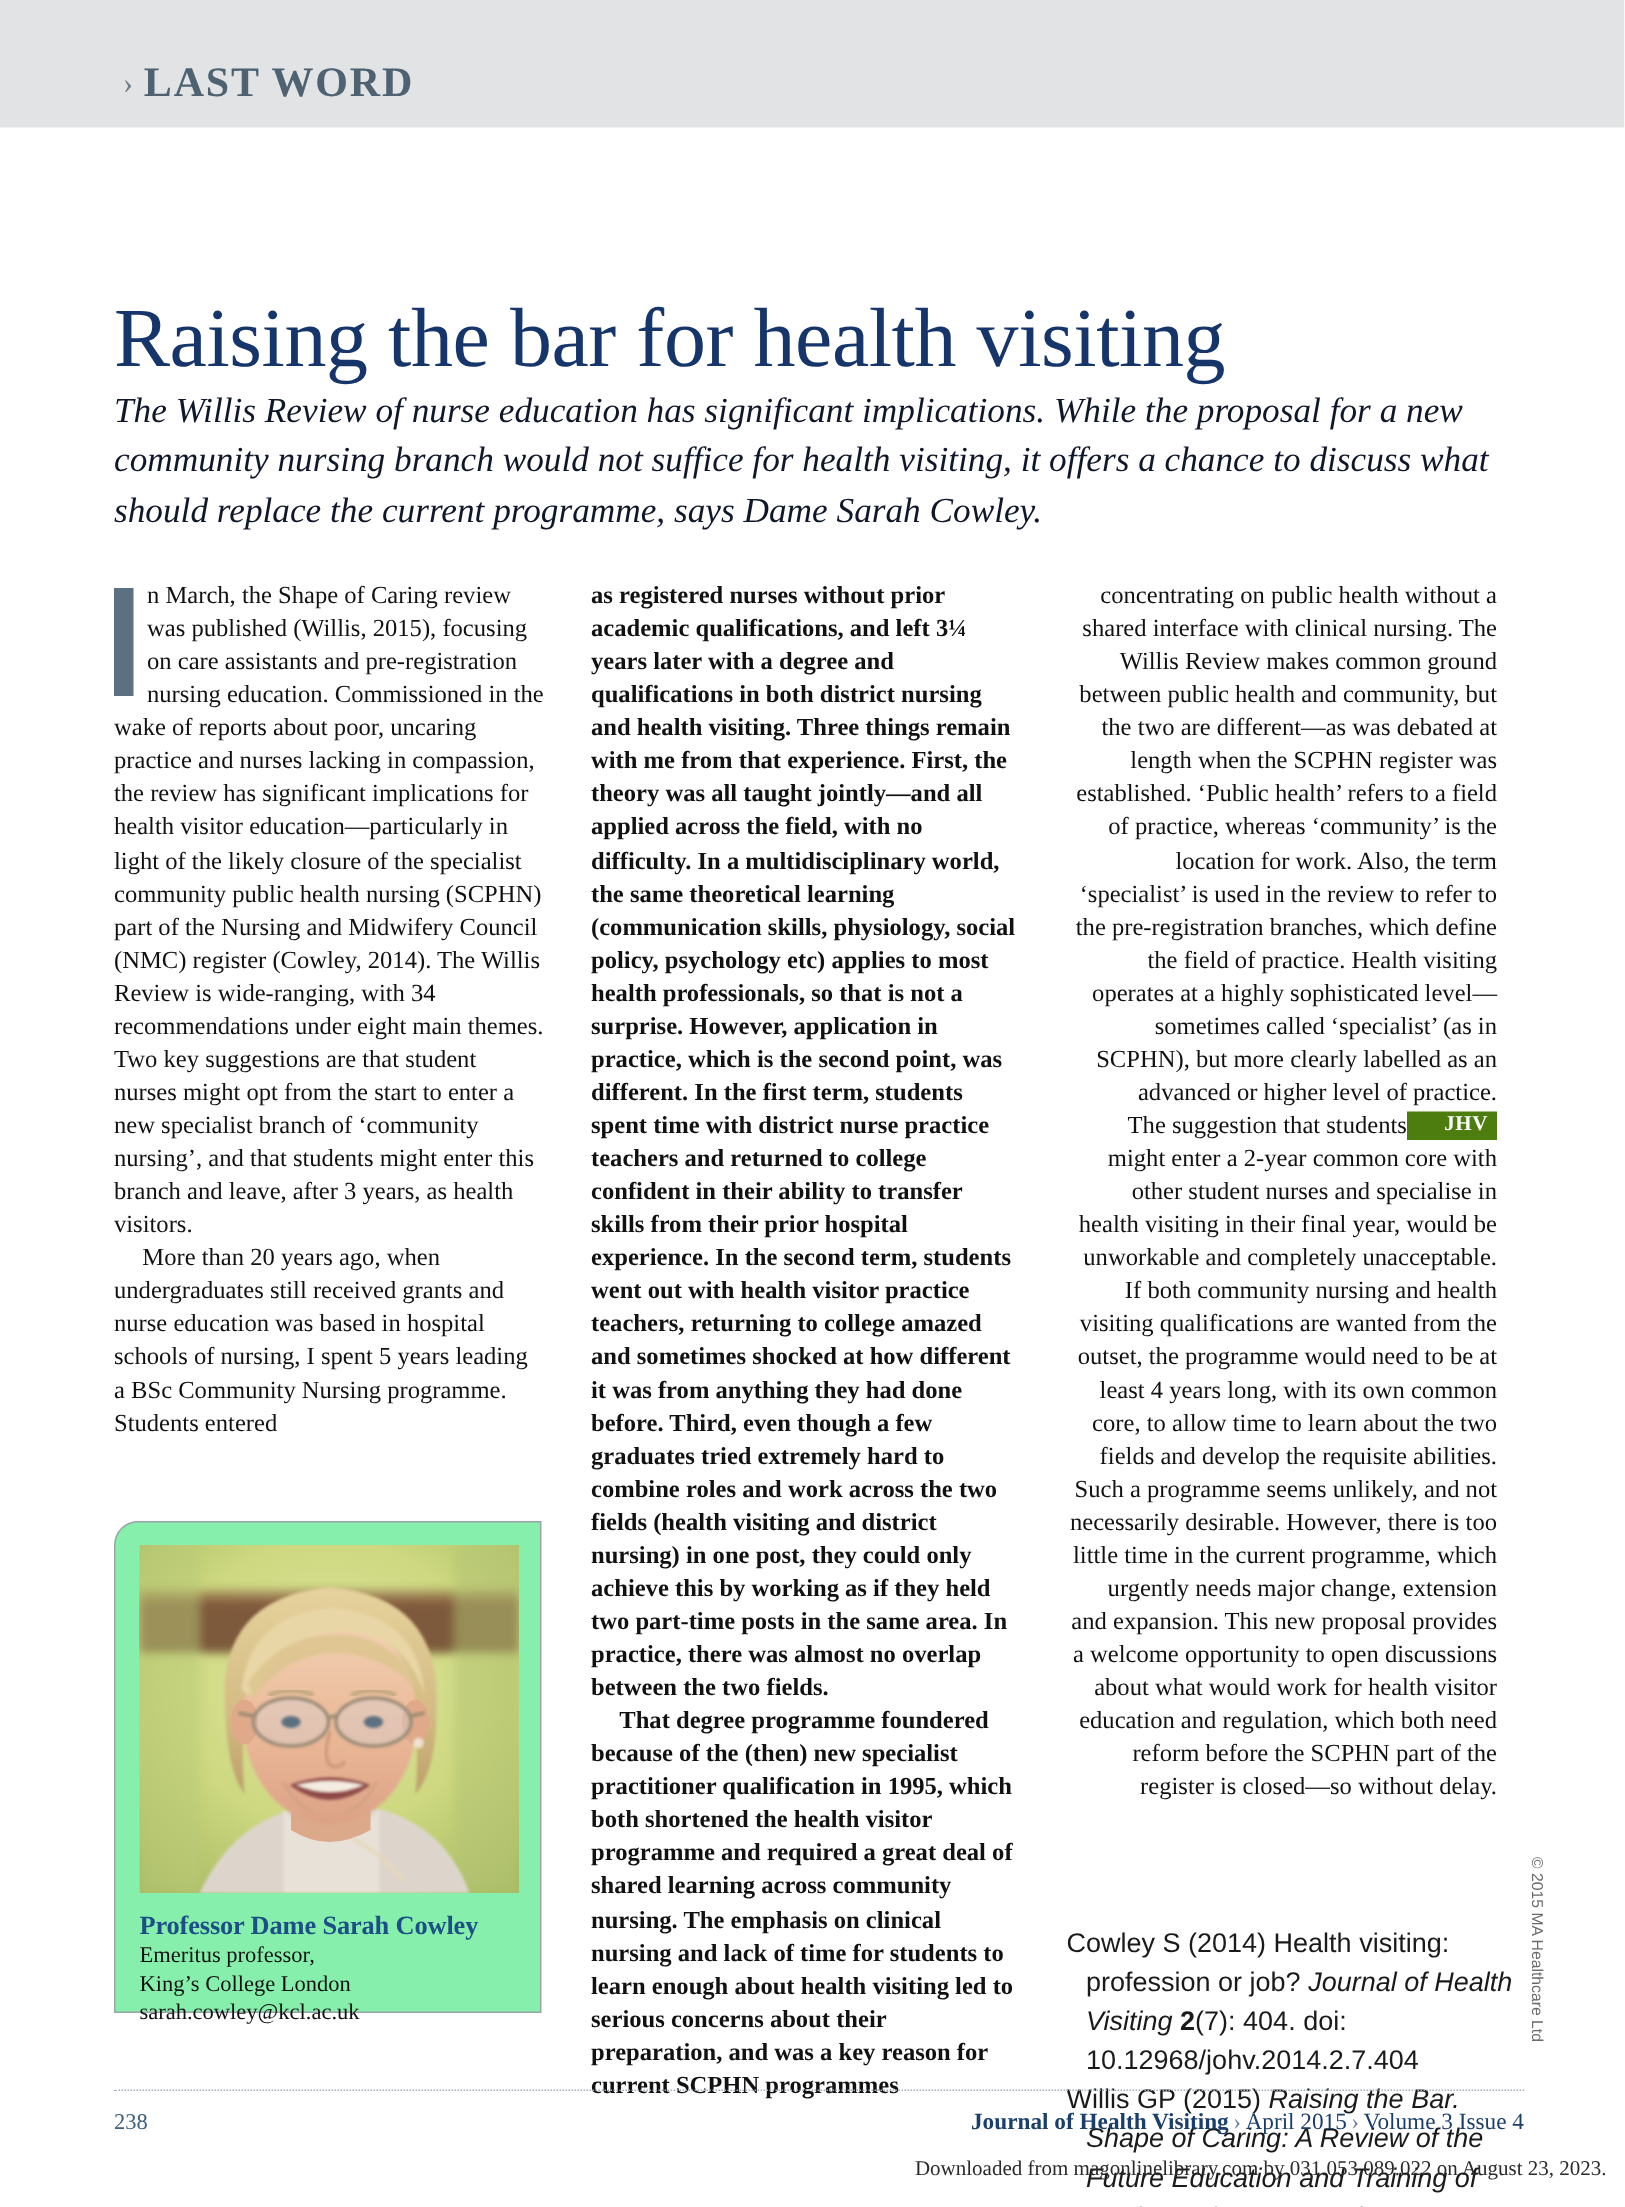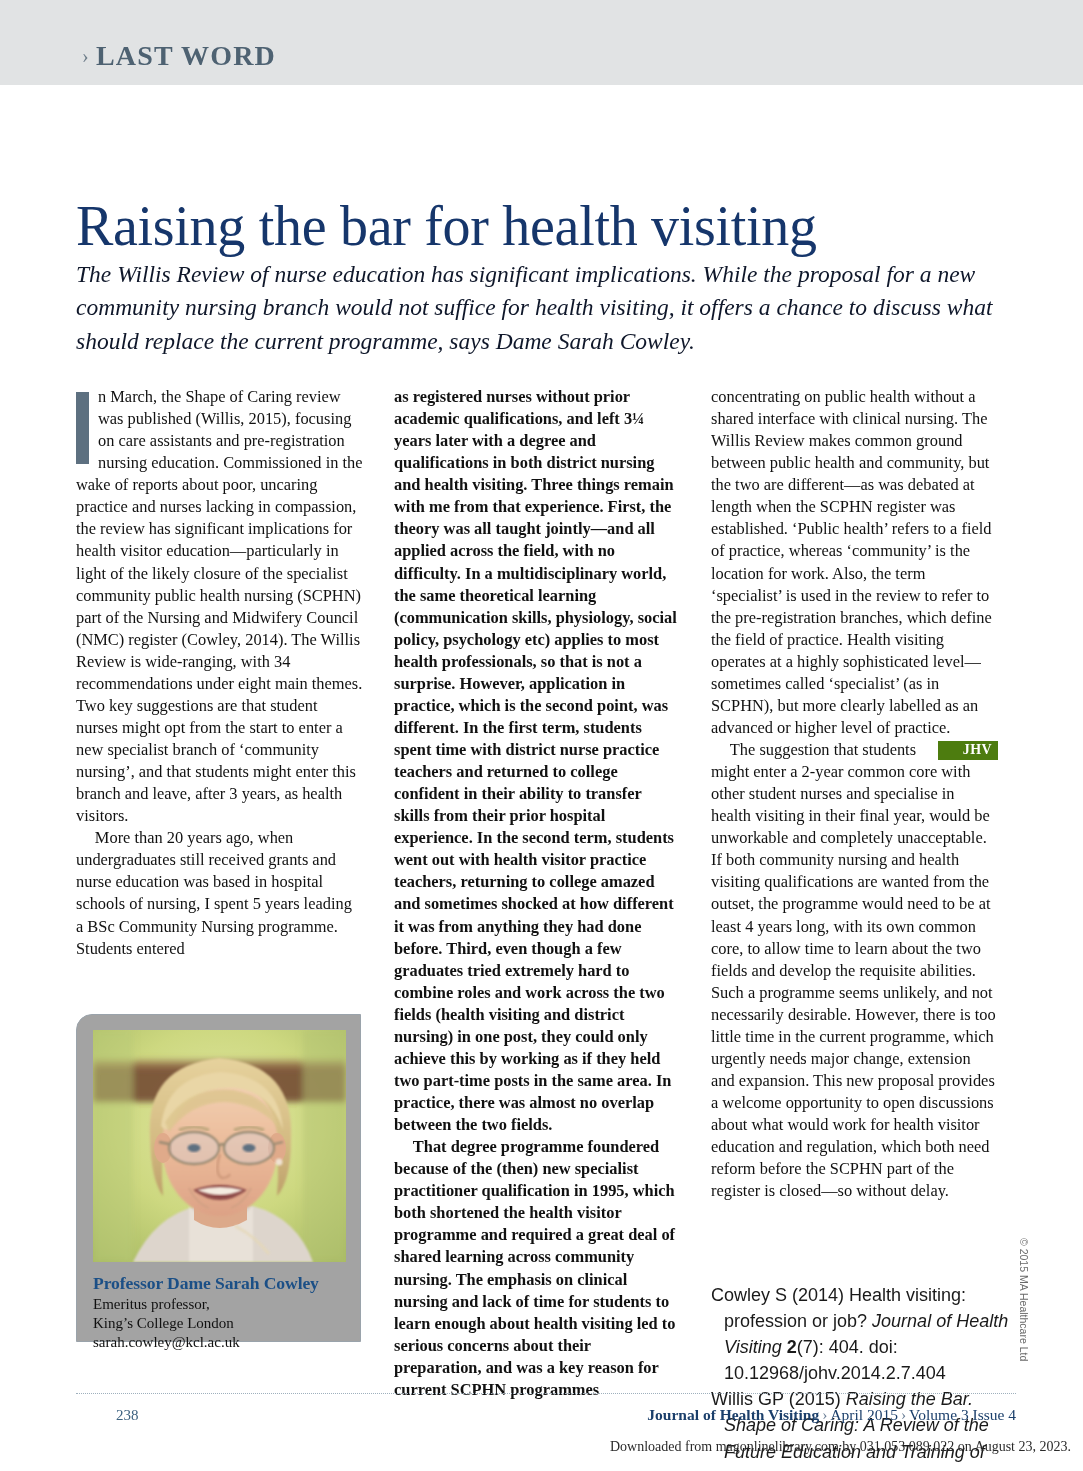--- a/index.html
+++ b/index.html
@@ -73,21 +73,21 @@
     width: 287px;
     font-size: 16.4px;
     line-height: 1.345;
     color: #111111;
     text-align: left;
   }
   .col p { margin: 0; }
   .col p + p { text-indent: 1.15em; }
   .col-1 { left: 76px; }
   .col-2 { left: 394px; font-weight: bold; }
-  .col-3 { left: 711px; }
+  .col-3 { left: 711px; text-align: right; }
 
   .col-1 { height: 600px; }
 
   
   .dropcap-wrap {
     position: relative;
   }
   .dropcap {
     float: left;
     width: 13px;
@@ -99,21 +99,21 @@
   
   .author-box {
     position: absolute;
     left: 76px;
     top: 1014px;
     width: 285px;
     height: 328px;
     border: 1.4px solid #9aa3ab;
     border-top-left-radius: 16px;
     box-sizing: border-box;
-    background: #a3a3a3;
+    background: #86efac;
   }
   .author-photo {
     position: absolute;
     left: 16px;
     top: 15px;
     width: 253px;
     height: 232px;
     overflow: hidden;
     background: #c9d07a;
   }
@@ -192,21 +192,20 @@
     height: 0;
     border-top: 1.5px dotted #9fb0bd;
   }
   .folio {
     position: absolute;
     left: 76px;
     top: 1407px;
     font-family: "Liberation Serif", "DejaVu Serif", serif;
     font-size: 15px;
     color: #3d6280;
-    margin-left: 40px;
   }
   .footer-journal {
     position: absolute;
     right: 67px;
     top: 1406px;
     font-family: "Liberation Serif", "DejaVu Serif", serif;
     font-size: 15.5px;
     color: #1b3f6b;
     white-space: nowrap;
   }

